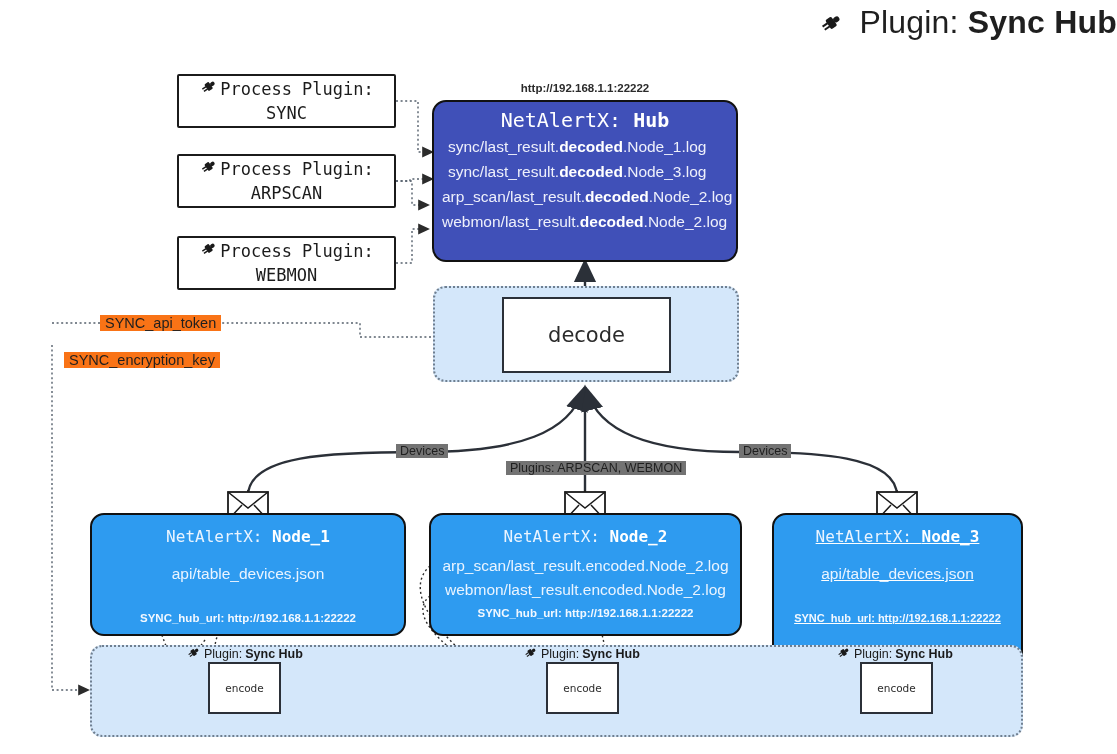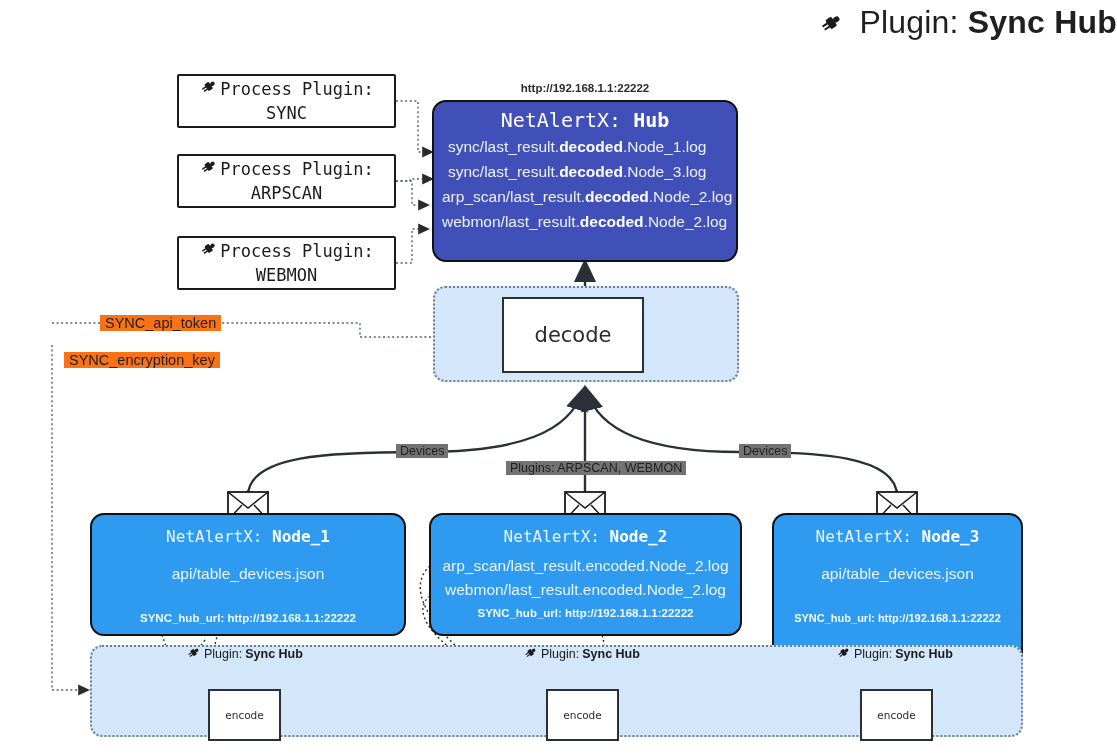--- a/index.html
+++ b/index.html
@@ -36,21 +36,21 @@
   .hub-line{font-size:15.5px;color:#eef0fb;line-height:1.62;padding-left:14px;
             white-space:nowrap;}
   .hub-line b{font-weight:700;color:#fff;}
 
   
   .bluebox{background:#d4e7fa;border:2px dotted #6f7f90;border-radius:12px;}
   .whitebox{background:#fff;border:2.5px solid #2b3038;
             display:flex;align-items:center;justify-content:center;
             font-family:"DejaVu Sans","Liberation Sans",sans-serif;color:#2b2b2b;}
   .decode-lbl{font-size:21px;}
-  .encode-lbl{font-size:10.5px;margin-top:27px;}
+  .encode-lbl{font-size:10.5px;}
 
   
   .node{background:#2e9bf0;border:2.5px solid #111;border-radius:14px;color:#fff;}
   .node-title{font-family:"DejaVu Sans Mono","Liberation Mono",monospace;
               font-size:16px;text-align:center;margin-top:12px;color:#eaf4ff;}
   .node-title b{font-weight:700;color:#fff;}
   .node-line{font-size:15.5px;color:#eaf4ff;text-align:center;line-height:1.55;}
   .node-foot{font-size:11.5px;font-weight:700;color:#f2f8ff;text-align:center;}
 
   
@@ -206,21 +206,21 @@
       <div class="hub-line" style="padding-left:8px;">
         <span>arp_scan/last_result.</span><b>decoded</b><span>.Node_2.log</span>
       </div>
       <div class="hub-line" style="padding-left:8px;">
         <span>webmon/last_result.</span><b>decoded</b><span>.Node_2.log</span>
       </div>
     </div>
   </div>
 
   <div class="abs bluebox" style="left:433px;top:286px;width:306px;height:96px;"></div>
-  <div class="abs whitebox decode-lbl" style="left:502px;top:297px;width:142px;height:76px;">
+  <div class="abs whitebox decode-lbl" style="left:502px;top:297px;width:169px;height:76px;">
     <span>decode</span>
   </div>
 
   <div class="abs keylbl" style="left:100px;top:315px;">SYNC_api_token</div>
   <div class="abs keylbl" style="left:64px;top:352px;">SYNC_encryption_key</div>
 
   <div class="abs edgelbl" style="left:396px;top:444px;">Devices</div>
   <div class="abs edgelbl" style="left:739px;top:444px;">Devices</div>
   <div class="abs edgelbl" style="left:506px;top:461px;">Plugins: ARPSCAN, WEBMON</div>
 
@@ -256,21 +256,21 @@
 
   <div class="abs node" style="left:429px;top:513px;width:313px;height:123px;">
     <div class="node-title">
       <span>NetAlertX: </span><b>Node_2</b>
     </div>
     <div class="node-line" style="margin-top:8px;">arp_scan/last_result.encoded.Node_2.log</div>
     <div class="node-line">webmon/last_result.encoded.Node_2.log</div>
     <div class="node-foot" style="margin-top:5px;">SYNC_hub_url: http://192.168.1.1:22222</div>
   </div>
 
-  <div class="abs node" style="left:772px;top:513px;width:251px;height:158px;">
+  <div class="abs node" style="left:772px;top:513px;width:251px;height:158px;text-decoration:underline;">
     <div class="node-title">
       <span>NetAlertX: </span><b>Node_3</b>
     </div>
     <div class="node-line" style="margin-top:16px;">api/table_devices.json</div>
     <div class="node-foot" style="margin-top:26px;font-size:11px;">SYNC_hub_url: http://192.168.1.1:22222</div>
   </div>
 
   <div class="abs bluebox" style="left:90px;top:645px;width:933px;height:92px;"></div>
 
   <div class="abs pluglbl" style="left:186px;top:645px;">

